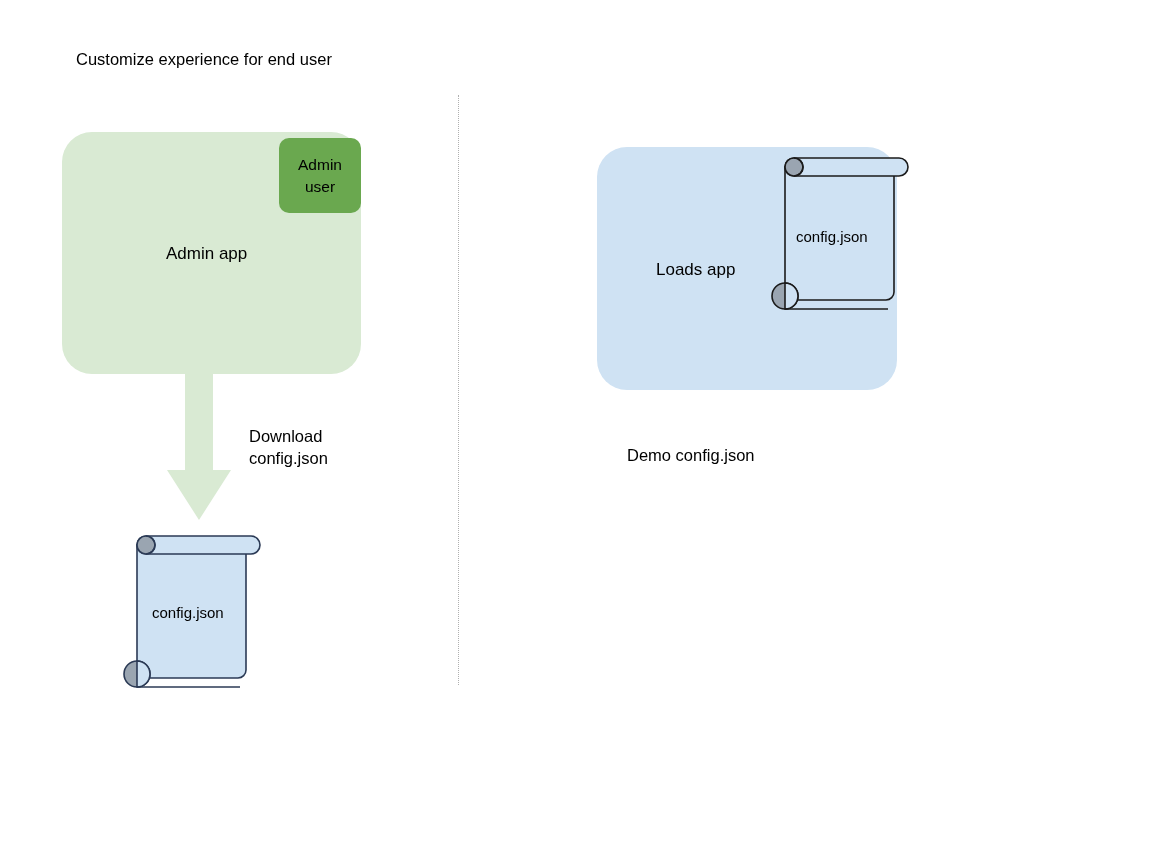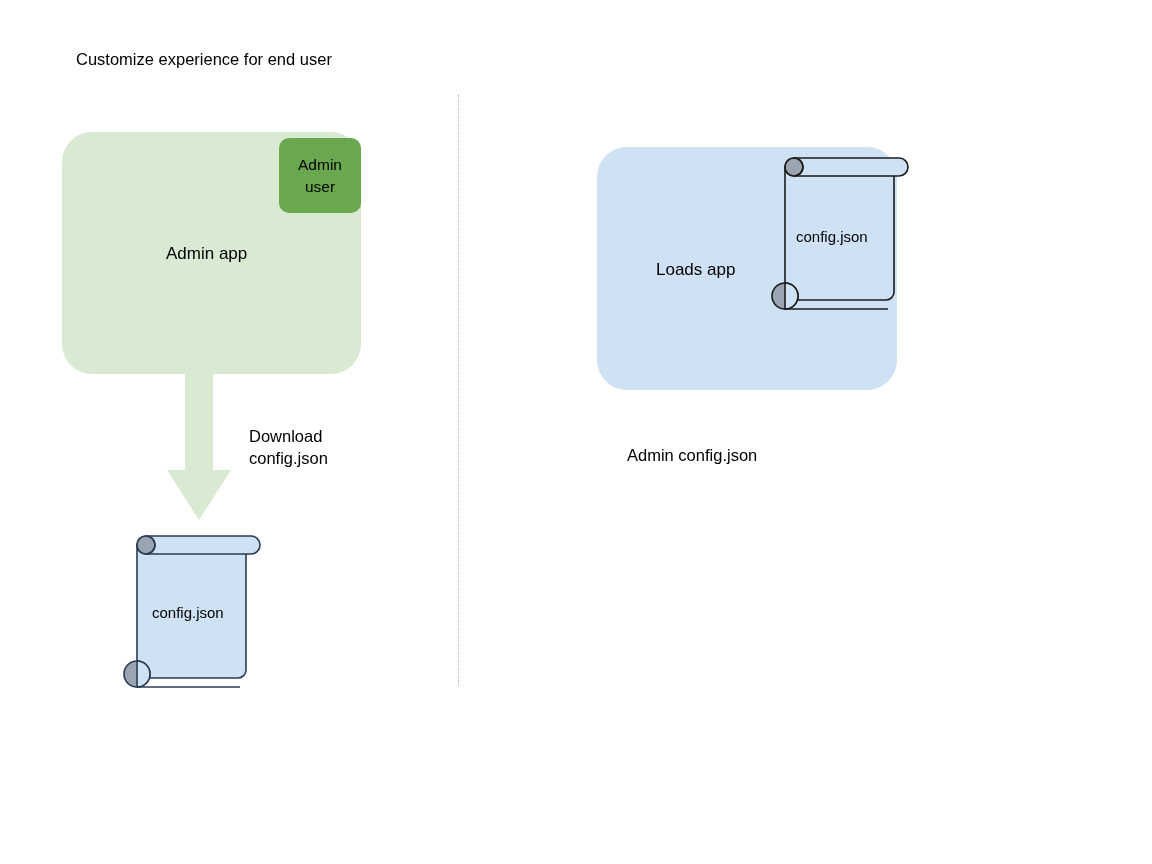--- a/index.html
+++ b/index.html
@@ -192,15 +192,15 @@
     <path d="M28 8 H133 a9 9 0 0 1 0 18 H28 a9 9 0 0 1 0 -18 Z" fill="#cfe2f3" stroke="#1b1b1b" stroke-width="1.6"></path>
     <path d="M28 8 a9 9 0 0 0 0 18 a9 9 0 0 0 0 -18 Z" fill="#9aa5b1" stroke="#1b1b1b" stroke-width="1.6"></path>
     <path d="M28 8 a9 9 0 0 1 0 18" fill="none" stroke="#1b1b1b" stroke-width="1.6"></path>
     <path d="M19 133 a13 13 0 1 0 0 26 a13 13 0 0 0 0 -26 Z" fill="#9aa5b1" stroke="#1b1b1b" stroke-width="1.6"></path>
     <path d="M19 133 a13 13 0 0 1 0 26 L19 146 Z" fill="#cfe2f3" stroke="#1b1b1b" stroke-width="1.6"></path>
     <line x1="19" y1="159" x2="122" y2="159" stroke="#1b1b1b" stroke-width="1.6"></line>
   </svg>
 
   <div class="doc-label" id="doc-right-label">config.json</div>
 
-  <div id="loads-caption">Admin config.json</div>
+  <div id="loads-caption">Demo config.json</div>
 
 </div>
 
 </body></html>

